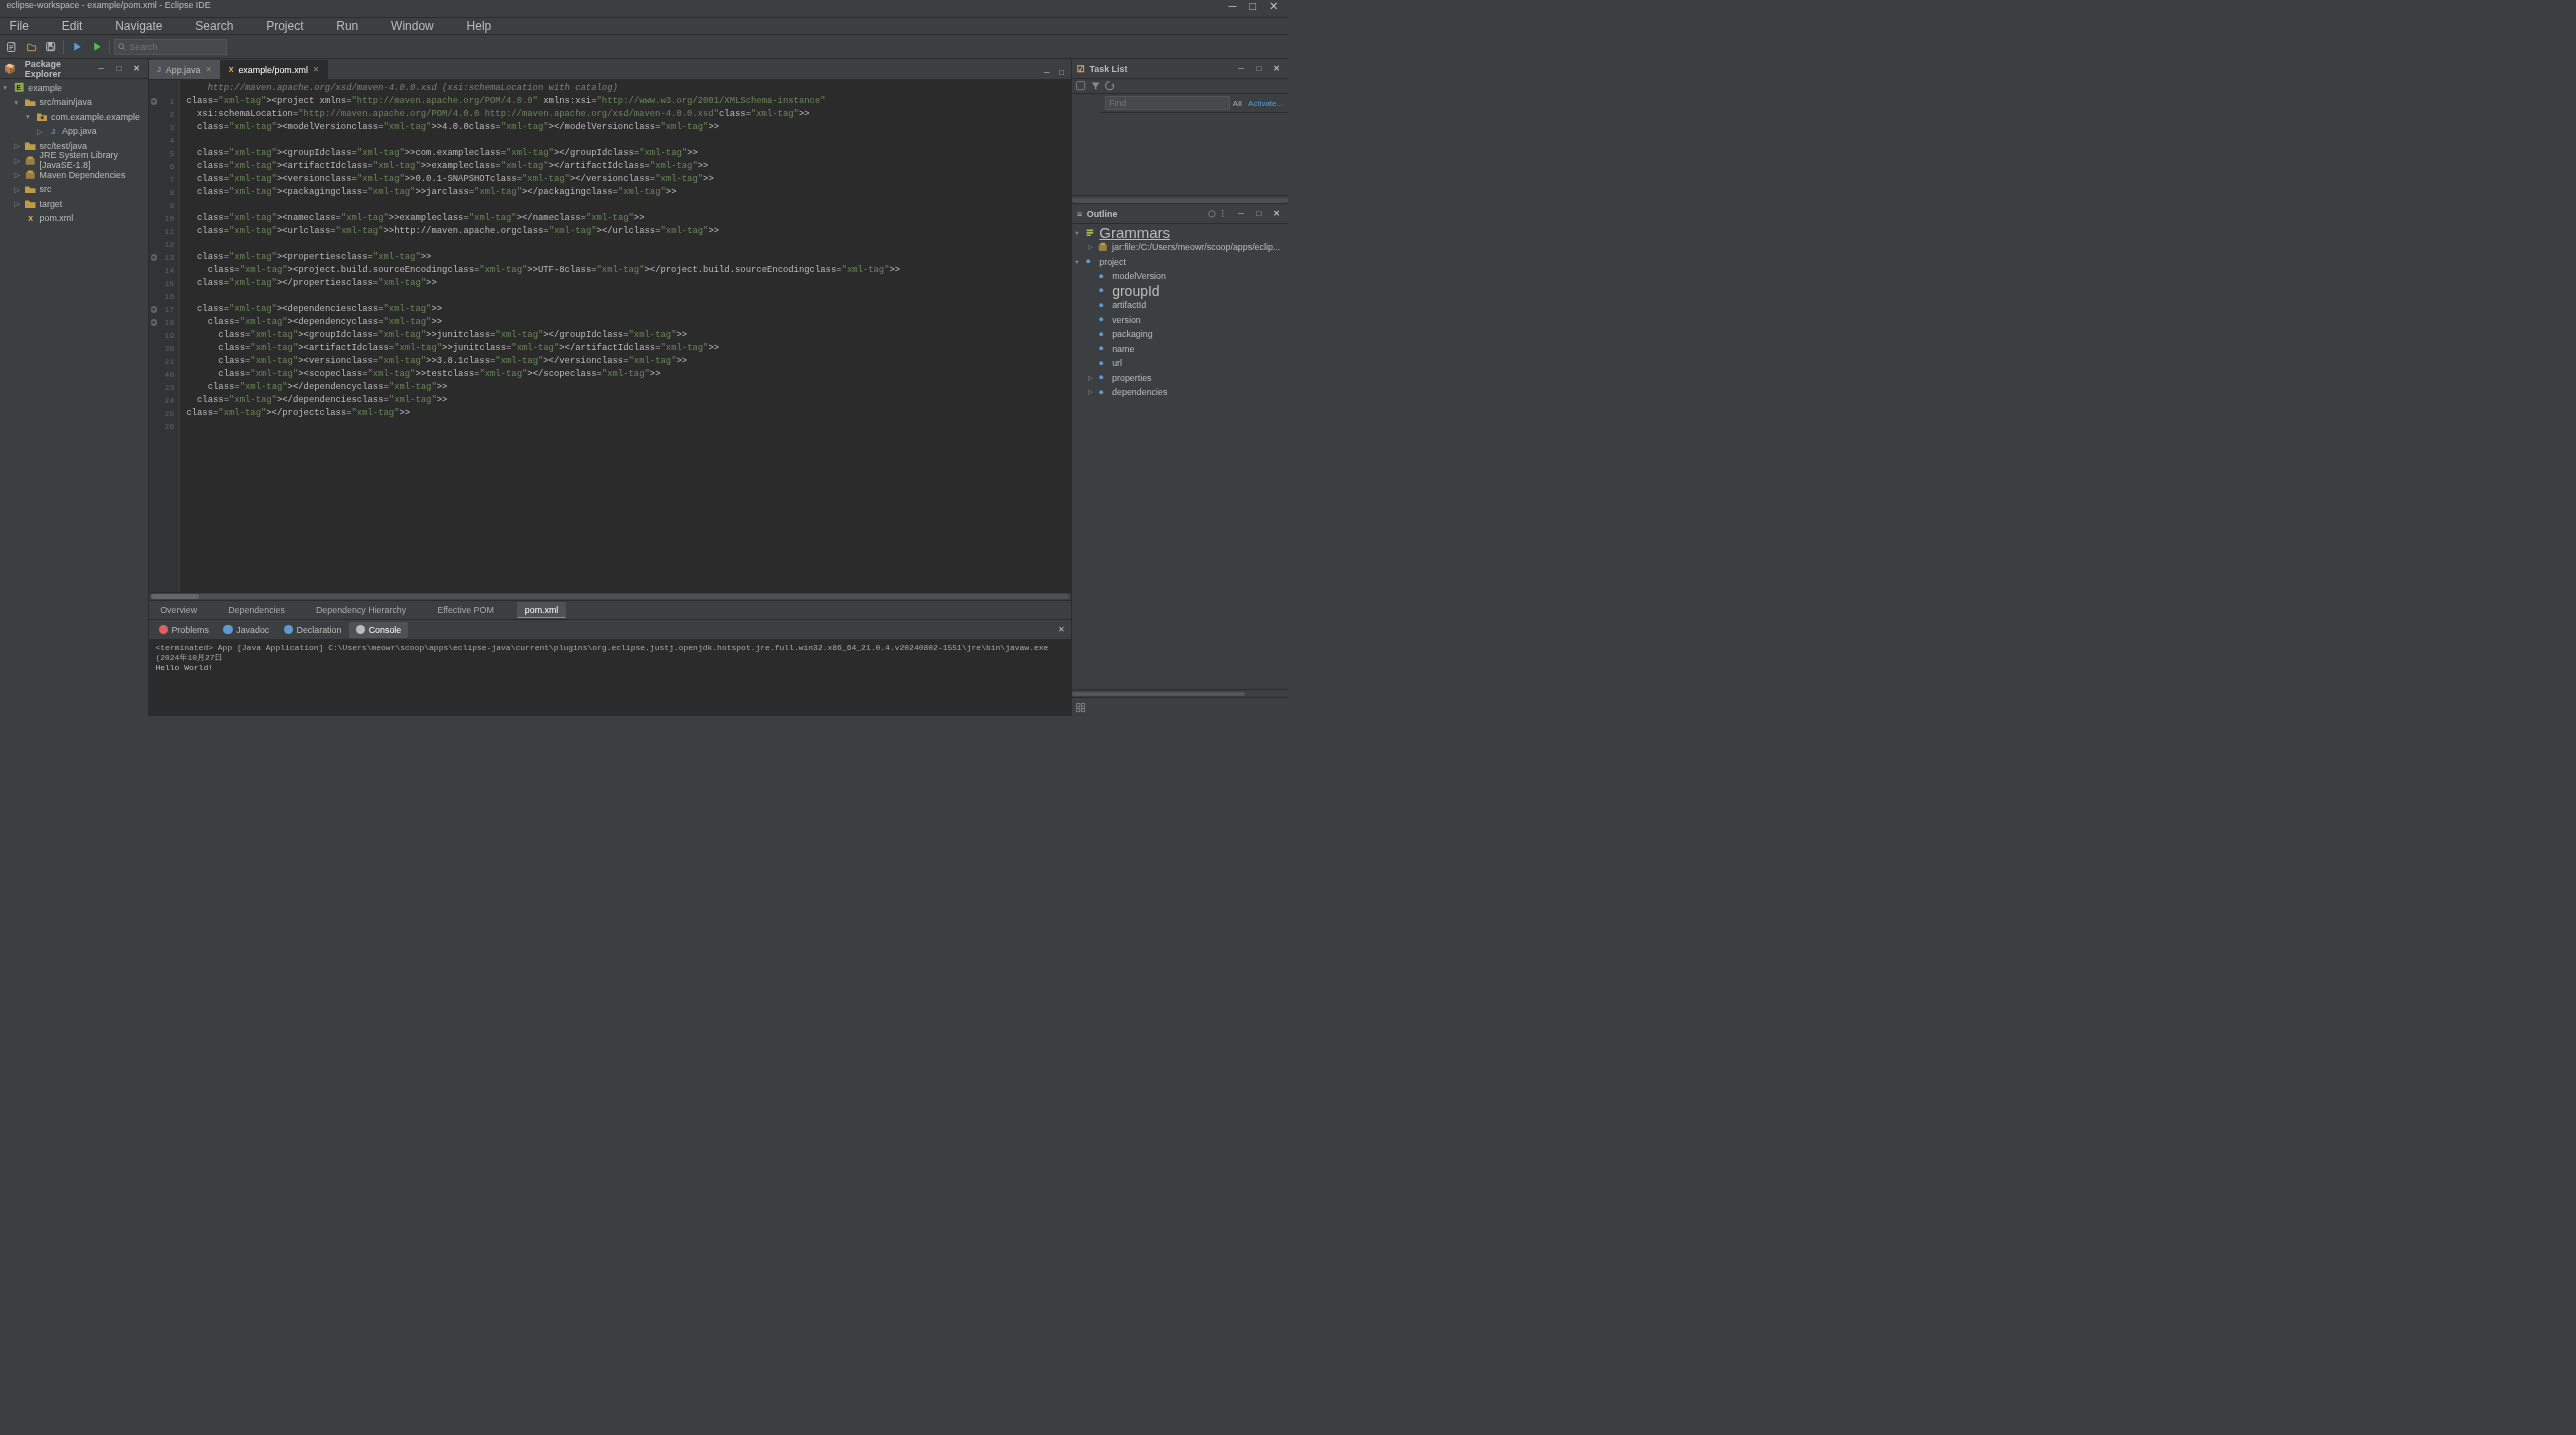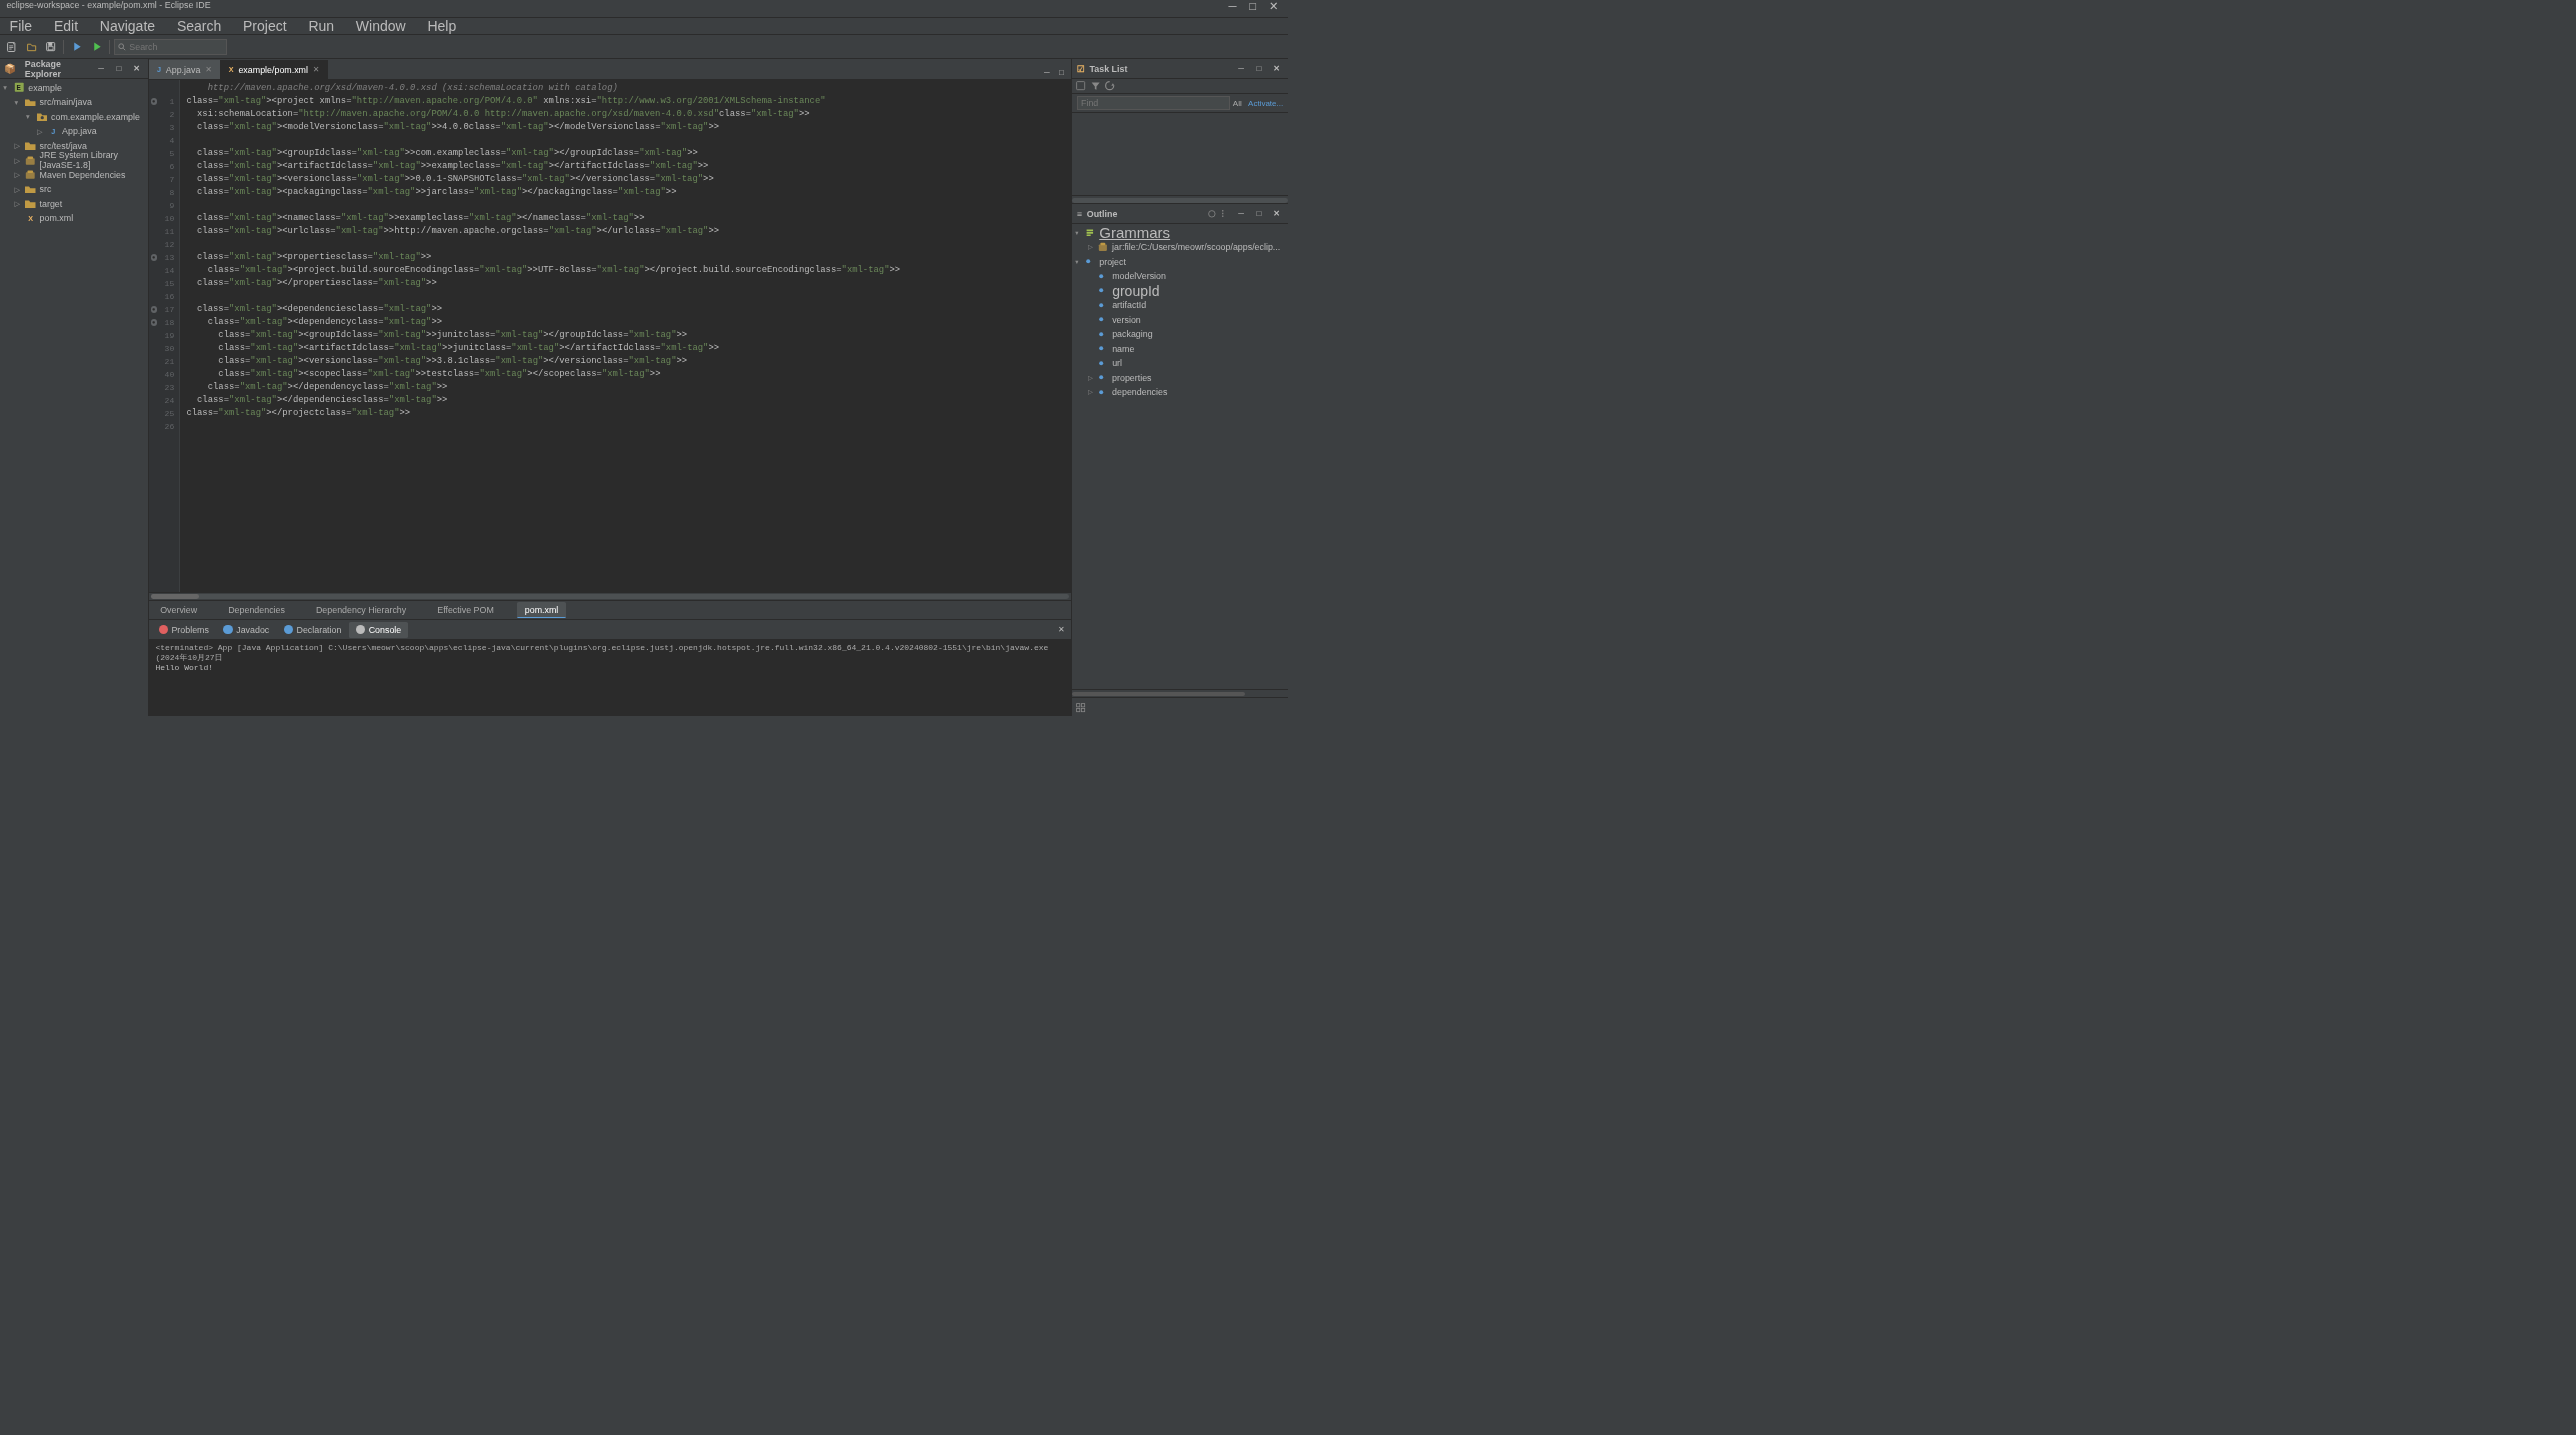--- a/index.html
+++ b/index.html
@@ -27,23 +27,23 @@
     .title-bar-title { flex: 1; }
     .title-bar-controls { display: flex; gap: 6.4px; font-size: 11.3px; color: #bbbbbb; }
 
     
     .menu-bar {
       background: #3c3f41;
       height: 17.7px;
       display: flex;
       align-items: center;
       padding: 0 3.2px;
-      font-size: 14px;
+      font-size: 12px;
       border-bottom: 0.8px solid #2b2b2b;
-      gap: 9px;
+      gap: 20px;
     }
     .menu-item {
       padding: 1.6px 6.4px;
       cursor: pointer;
       color: #bbbbbb;
     }
 
     
     .toolbar {
       background: #3c3f41;
@@ -276,20 +276,21 @@
       border-bottom: 0.8px solid #2b2b2b;
       display: flex;
       flex-direction: column;
     }
     .task-list-search {
       display: flex;
       align-items: center;
       padding: 1.6px 4.8px;
       gap: 3.2px;
       border-bottom: 0.8px solid #2b2b2b;
+      margin-left: 28px;
     }
     .task-list-search input {
       flex: 1;
       background: #45494a;
       border: 0.8px solid #555;
       outline: none;
       color: #bbbbbb;
       font-size: 8.9px;
       height: 14.5px;
       padding: 0 3.2px;

